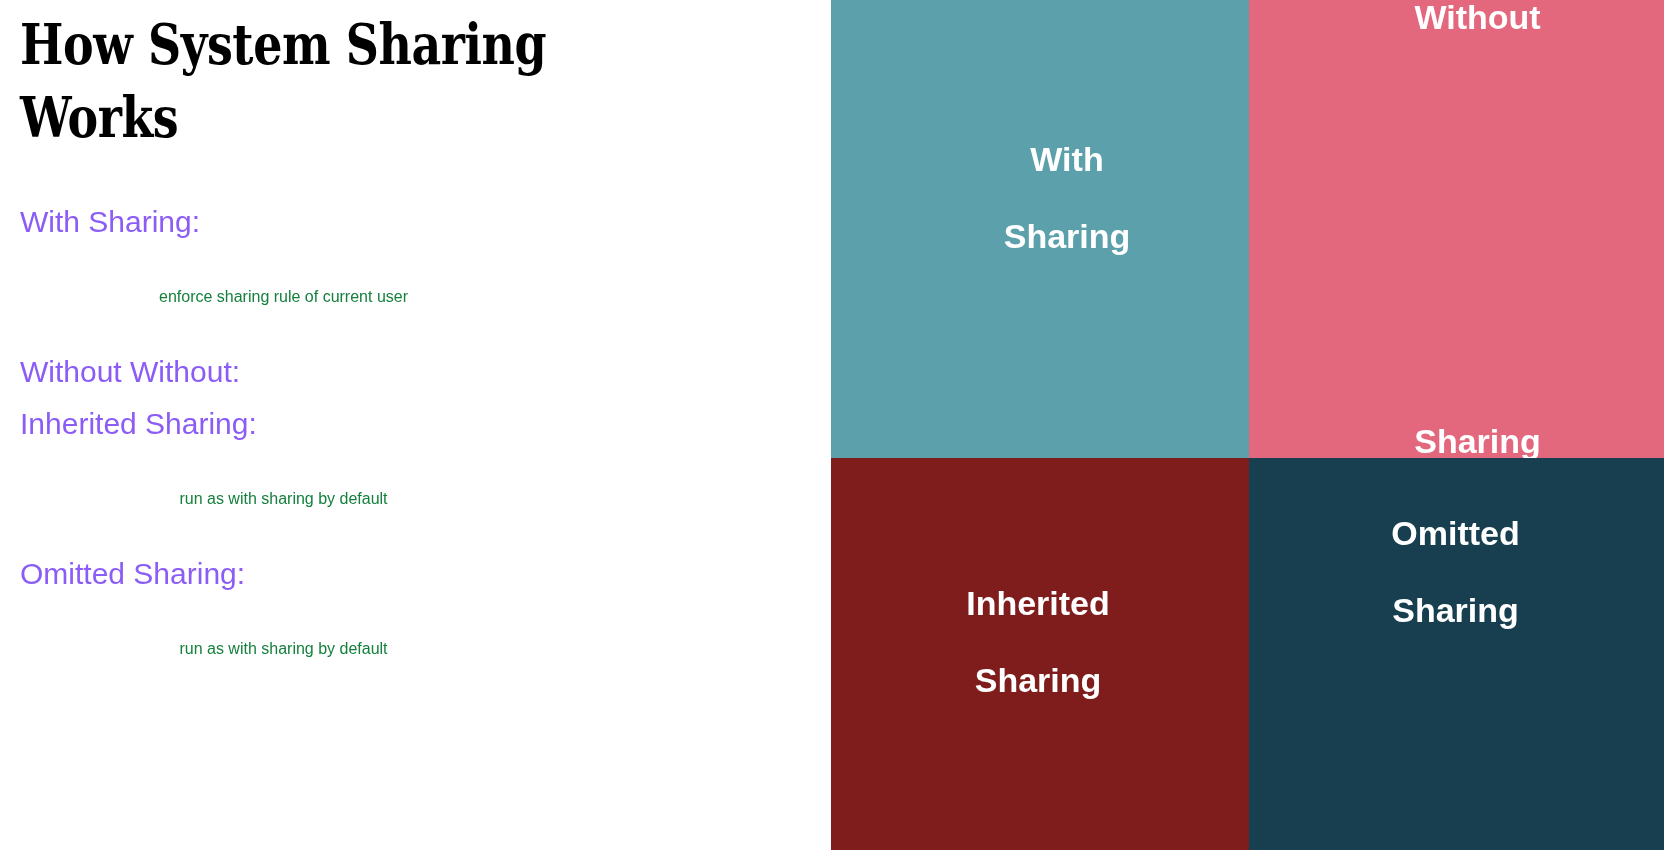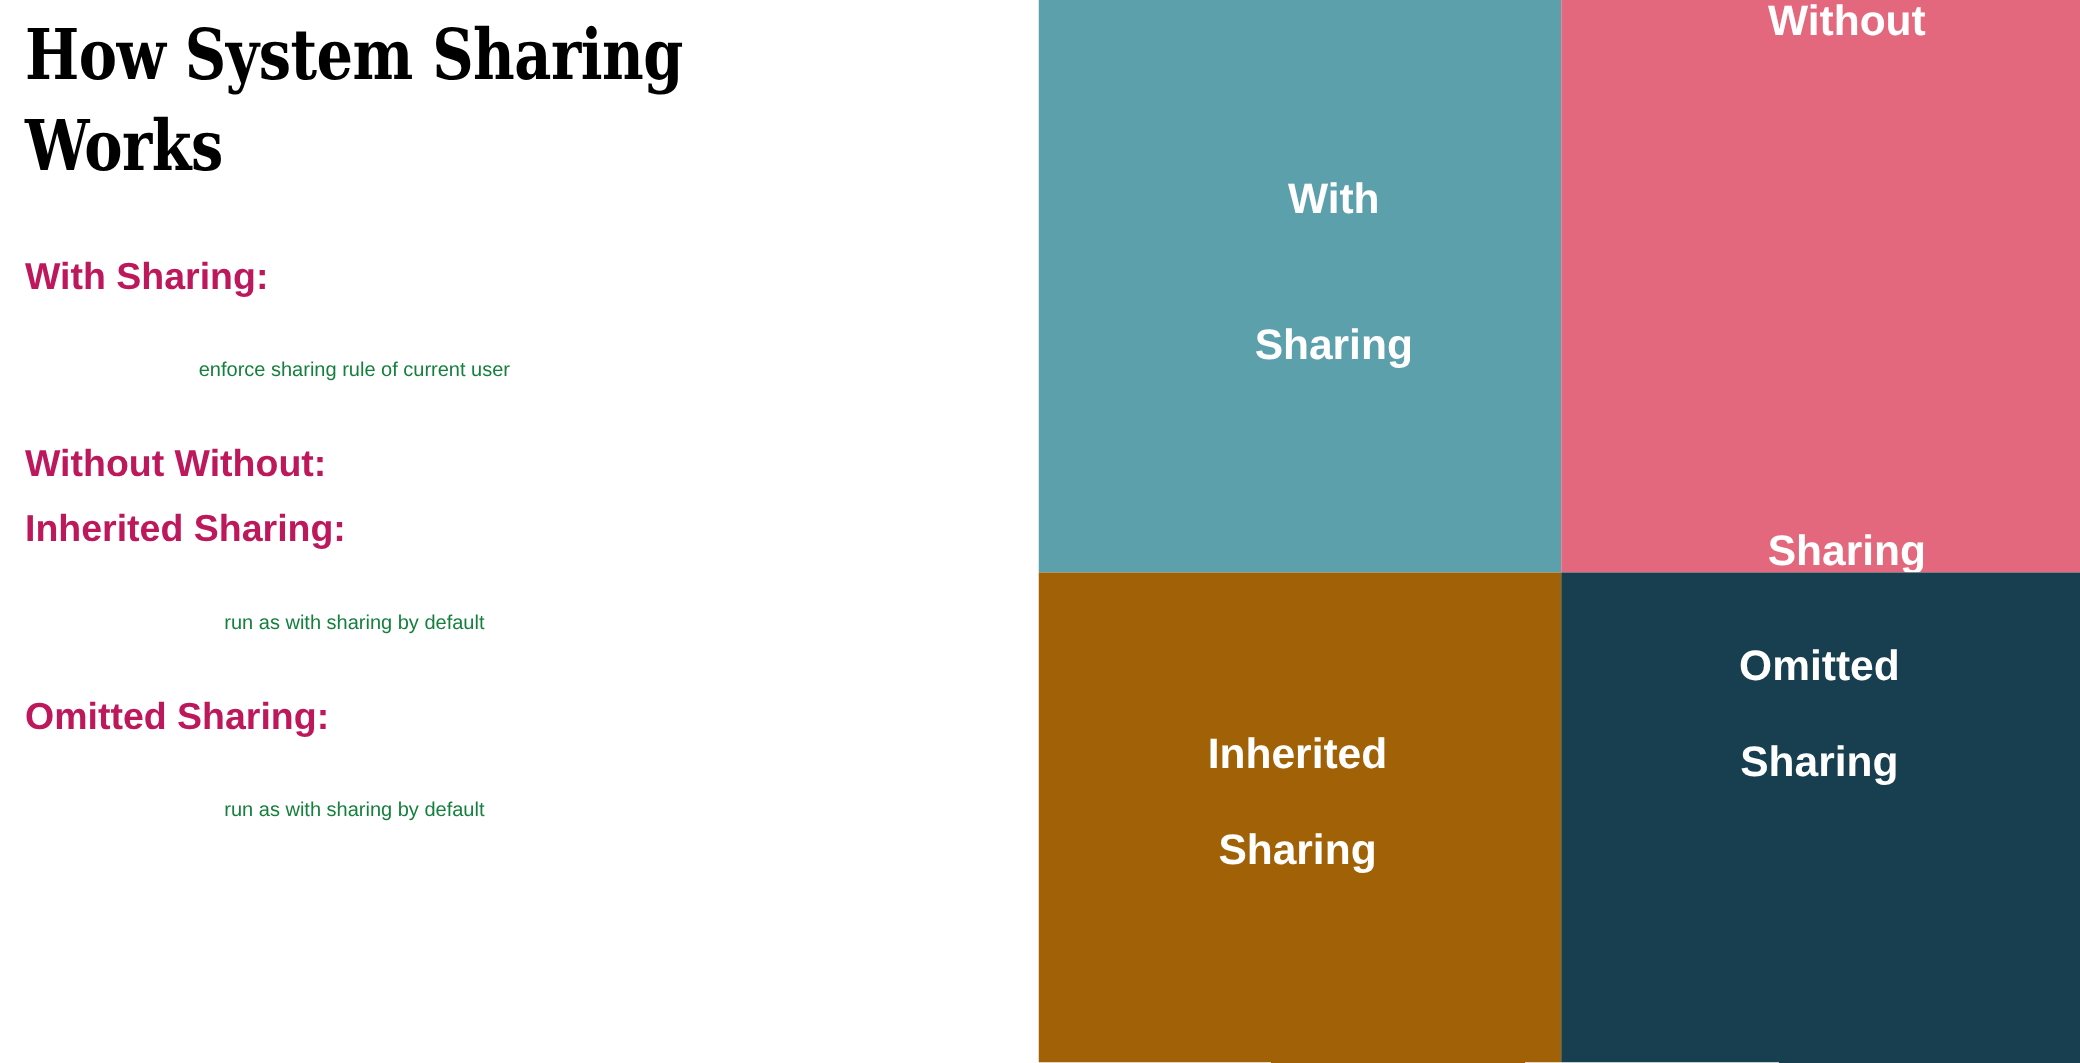--- a/index.html
+++ b/index.html
@@ -57,22 +57,22 @@
   }
 
   .bullet-group {
     margin: 0;
     padding: 0;
   }
 
   .bullet-head {
     font-family: "Liberation Sans", sans-serif;
     font-size: 30px;
-    font-weight: bold;
-    color: #be185d;
+    font-weight: normal;
+    color: #8b5cf6;
     line-height: 1.0;
     padding-left: 20px;
     height: 52px;
     display: flex;
     align-items: center;
   }
 
   .bullet-sub {
     font-family: "Liberation Sans", sans-serif;
     font-size: 16px;
@@ -111,21 +111,21 @@
     font-size: 34px;
     line-height: 1.0;
   }
 
   .quad .line {
     display: block;
     text-align: center;
   }
 
   
-  .quad-tl { justify-content: flex-start; padding-top: 142px; gap: 40px; }
+  .quad-tl { justify-content: flex-start; padding-top: 142px; }
   .quad-tl .line { transform: translateX(27px); }
   .quad-tl .line + .line { margin-top: 43px; }
 
   
   .quad-tr { justify-content: space-between; }
   .quad-tr .line { transform: translateX(21px); }
   .quad-tr .line + .line { margin-top: 43px; }
 
   
   .quad-bl { justify-content: flex-start; padding-top: 128px; }
@@ -175,21 +175,21 @@
     <div class="quad quad-tl" style="background-color: rgb(92, 160, 172);">
       <span class="line">With</span>
       <span class="line">Sharing</span>
     </div>
 
     <div class="quad quad-tr" style="background-color: rgb(227, 104, 125);">
       <span class="line">Without</span>
       <span class="line">Sharing</span>
     </div>
 
-    <div class="quad quad-bl" style="background-color: #a16207;">
+    <div class="quad quad-bl" style="background-color: #7f1d1d;">
       <span class="line">Inherited</span>
       <span class="line">Sharing</span>
     </div>
 
     <div class="quad quad-br" style="background-color: rgb(23, 63, 79);">
       <span class="line">Omitted</span>
       <span class="line">Sharing</span>
     </div>
 
   </div>

